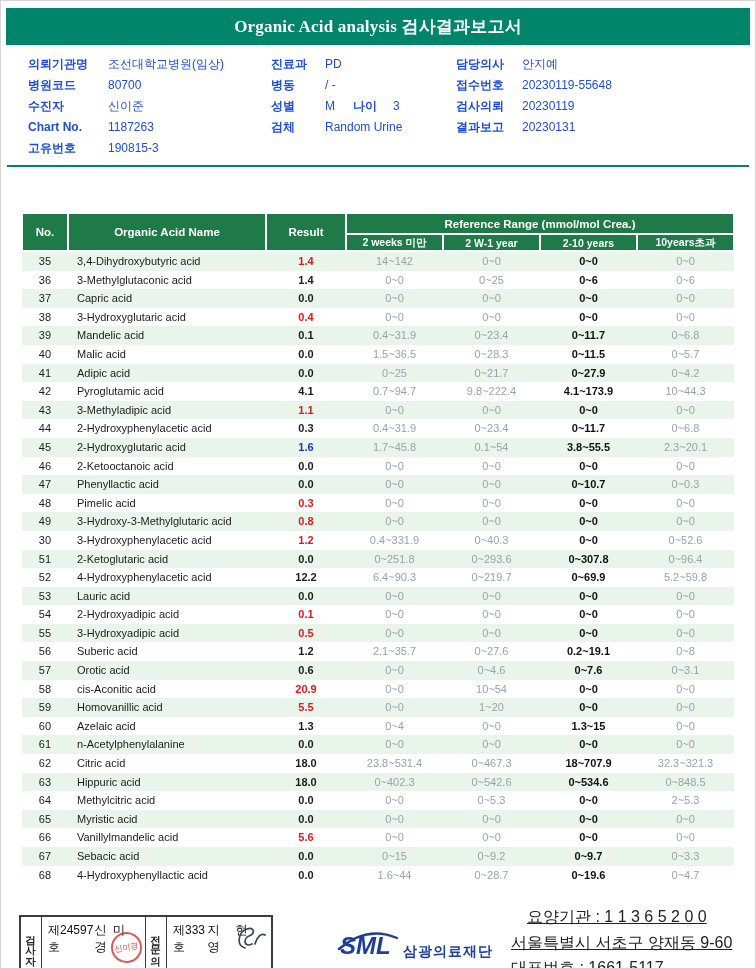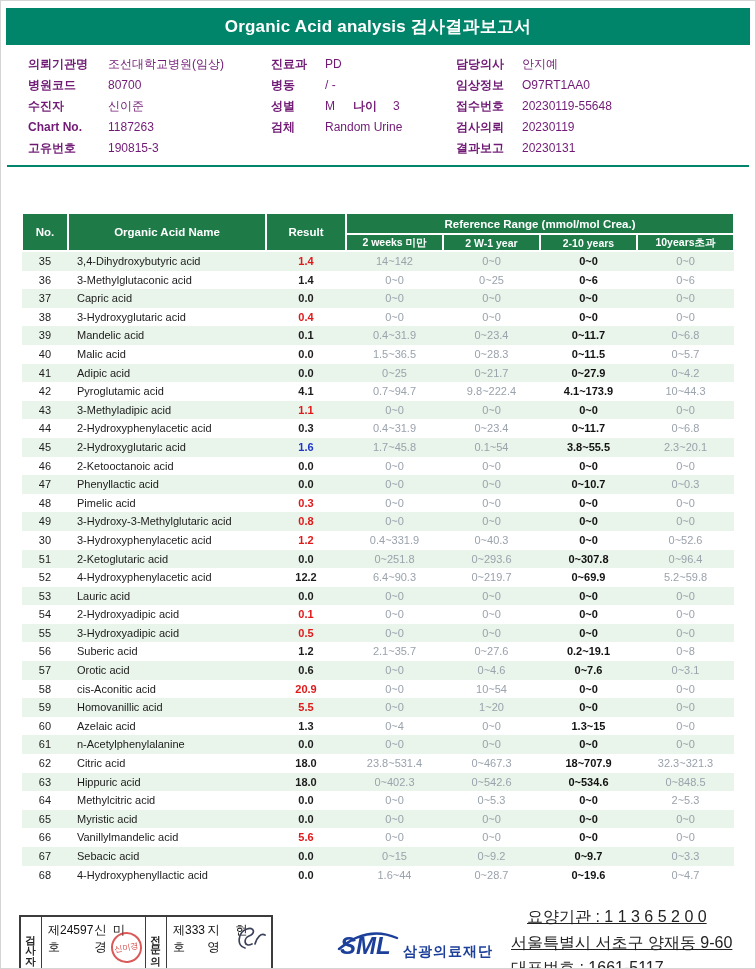--- a/index.html
+++ b/index.html
@@ -7,23 +7,23 @@
     --table-header:#1e7b48;
     --row-alt:#e9f4ea;
     --high:#e01818;
     --low:#1f35c8;
     --logo-blue:#1c3f9a;
   }
   *{box-sizing:border-box;}
   html,body{margin:0;padding:0;background:#ececec;}
   body{font-family:"Liberation Sans","DejaVu Sans",sans-serif;}
   .page{width:756px;height:969px;background:#fff;position:relative;margin:0 auto;border:1px solid #d5d5d5;overflow:hidden;}
-  .banner{margin:7px 5px 0;height:37px;background:var(--banner);display:flex;align-items:center;justify-content:center;}
+  .banner{margin:7px 5px 0;height:37px;background:var(--banner);display:flex;align-items:center;justify-content:center;font-family:Liberation Serif, serif;}
   .banner h1{margin:0;color:#fff;font-size:17px;font-weight:bold;letter-spacing:.2px;}
-  .info-section{display:flex;padding:9px 0 0 27px;font-size:12px;color:#701a75;}
+  .info-section{display:flex;padding:9px 0 0 27px;font-size:12px;color:#1d4ed8;}
   .info-col{display:flex;flex-direction:column;}
   .info-col.left{width:243px;}
   .info-col.middle{width:185px;}
   .info-col.right{width:280px;}
   .info-row{display:flex;line-height:21px;white-space:nowrap;}
   .info-label{font-weight:bold;flex:none;}
   .left .info-label{width:80px;}
   .middle .info-label{width:54px;}
   .right .info-label{width:66px;}
   .info-label:not(:first-child){width:auto;margin-left:18px;margin-right:16px;}
@@ -105,24 +105,20 @@
           <span class="info-label">검체</span>
           <span class="info-value">Random Urine</span>
         </div>
       </div>
     <div class="info-col right">
         <div class="info-row">
           <span class="info-label">담당의사</span>
           <span class="info-value">안지예</span>
         </div>
         <div class="info-row">
-          <span class="info-label">임상정보</span>
-          <span class="info-value">O97RT1AA0</span>
-        </div>
-        <div class="info-row">
           <span class="info-label">접수번호</span>
           <span class="info-value">20230119-55648</span>
         </div>
         <div class="info-row">
           <span class="info-label">검사의뢰</span>
           <span class="info-value">20230119</span>
         </div>
         <div class="info-row">
           <span class="info-label">결과보고</span>
           <span class="info-value">20230131</span>

